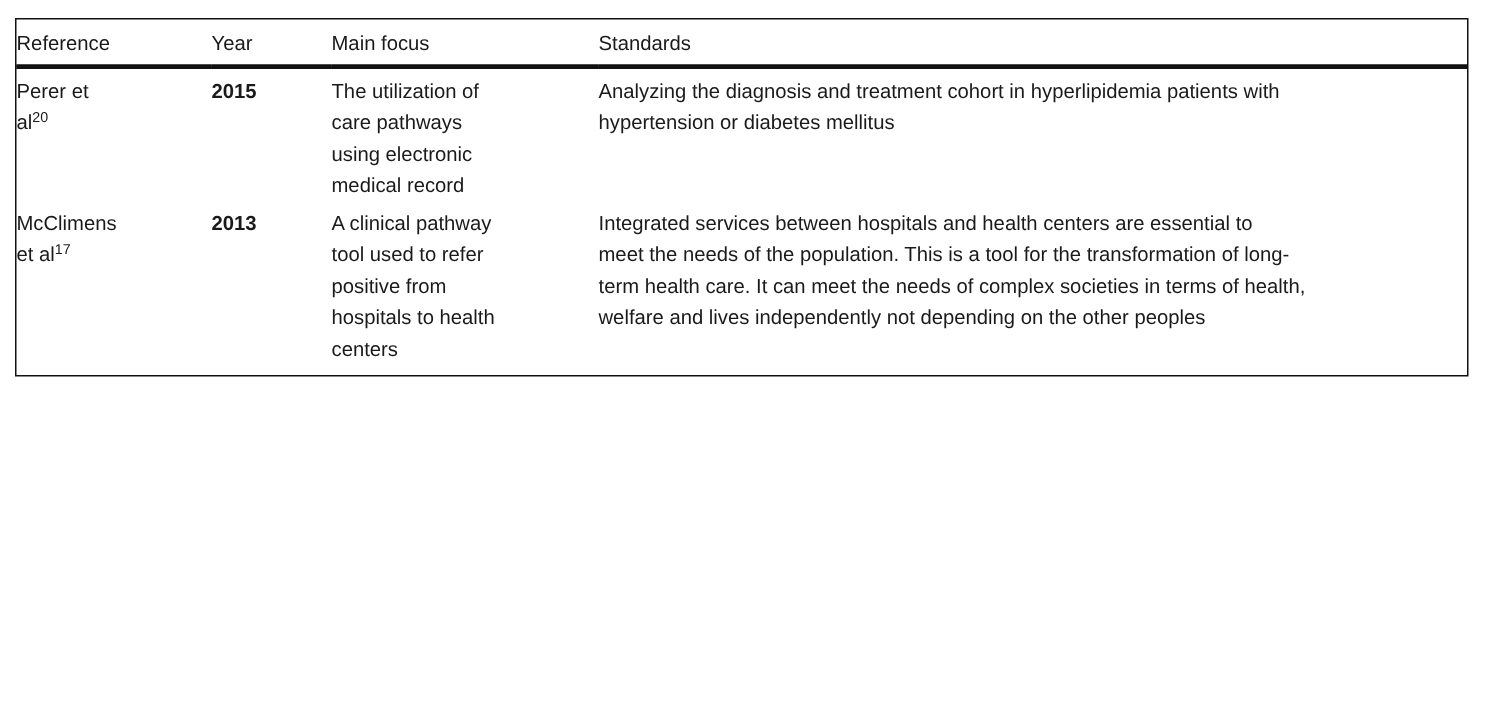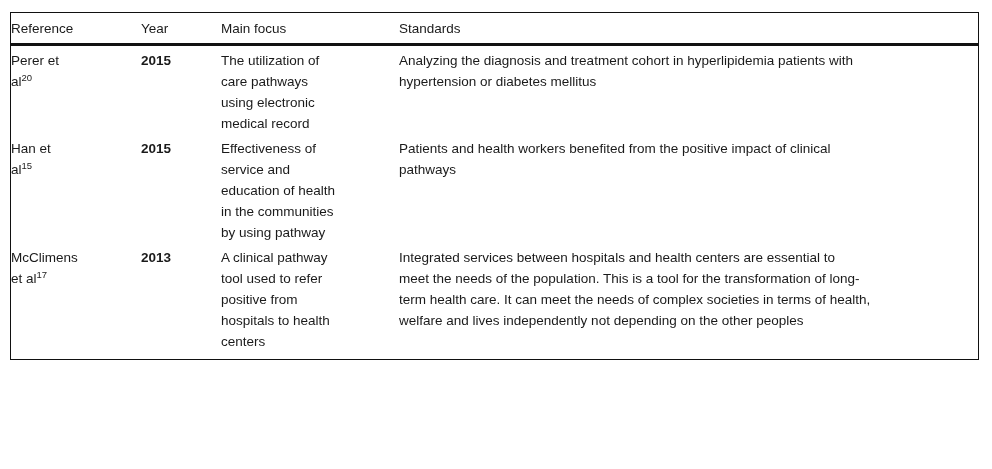--- a/index.html
+++ b/index.html
@@ -82,32 +82,20 @@
 al</span><sup class="cite">20</sup></td>
         <td class="cell-year">2015</td>
         <td class="cell-main-focus">The utilization of
 care pathways
 using electronic
 medical record</td>
         <td class="cell-conclusion">Analyzing the diagnosis and treatment cohort in hyperlipidemia patients with
 hypertension or diabetes mellitus</td>
       </tr>
       <tr>
-        <td class="cell-reference"><span>Han et
-al</span><sup class="cite">15</sup></td>
-        <td class="cell-year">2015</td>
-        <td class="cell-main-focus">Effectiveness of
-service and
-education of health
-in the communities
-by using pathway</td>
-        <td class="cell-conclusion">Patients and health workers benefited from the positive impact of clinical
-pathways</td>
-      </tr>
-      <tr>
         <td class="cell-reference"><span>McClimens
 et al</span><sup class="cite">17</sup></td>
         <td class="cell-year">2013</td>
         <td class="cell-main-focus">A clinical pathway
 tool used to refer
 positive from
 hospitals to health
 centers</td>
         <td class="cell-conclusion">Integrated services between hospitals and health centers are essential to
 meet the needs of the population. This is a tool for the transformation of long-

